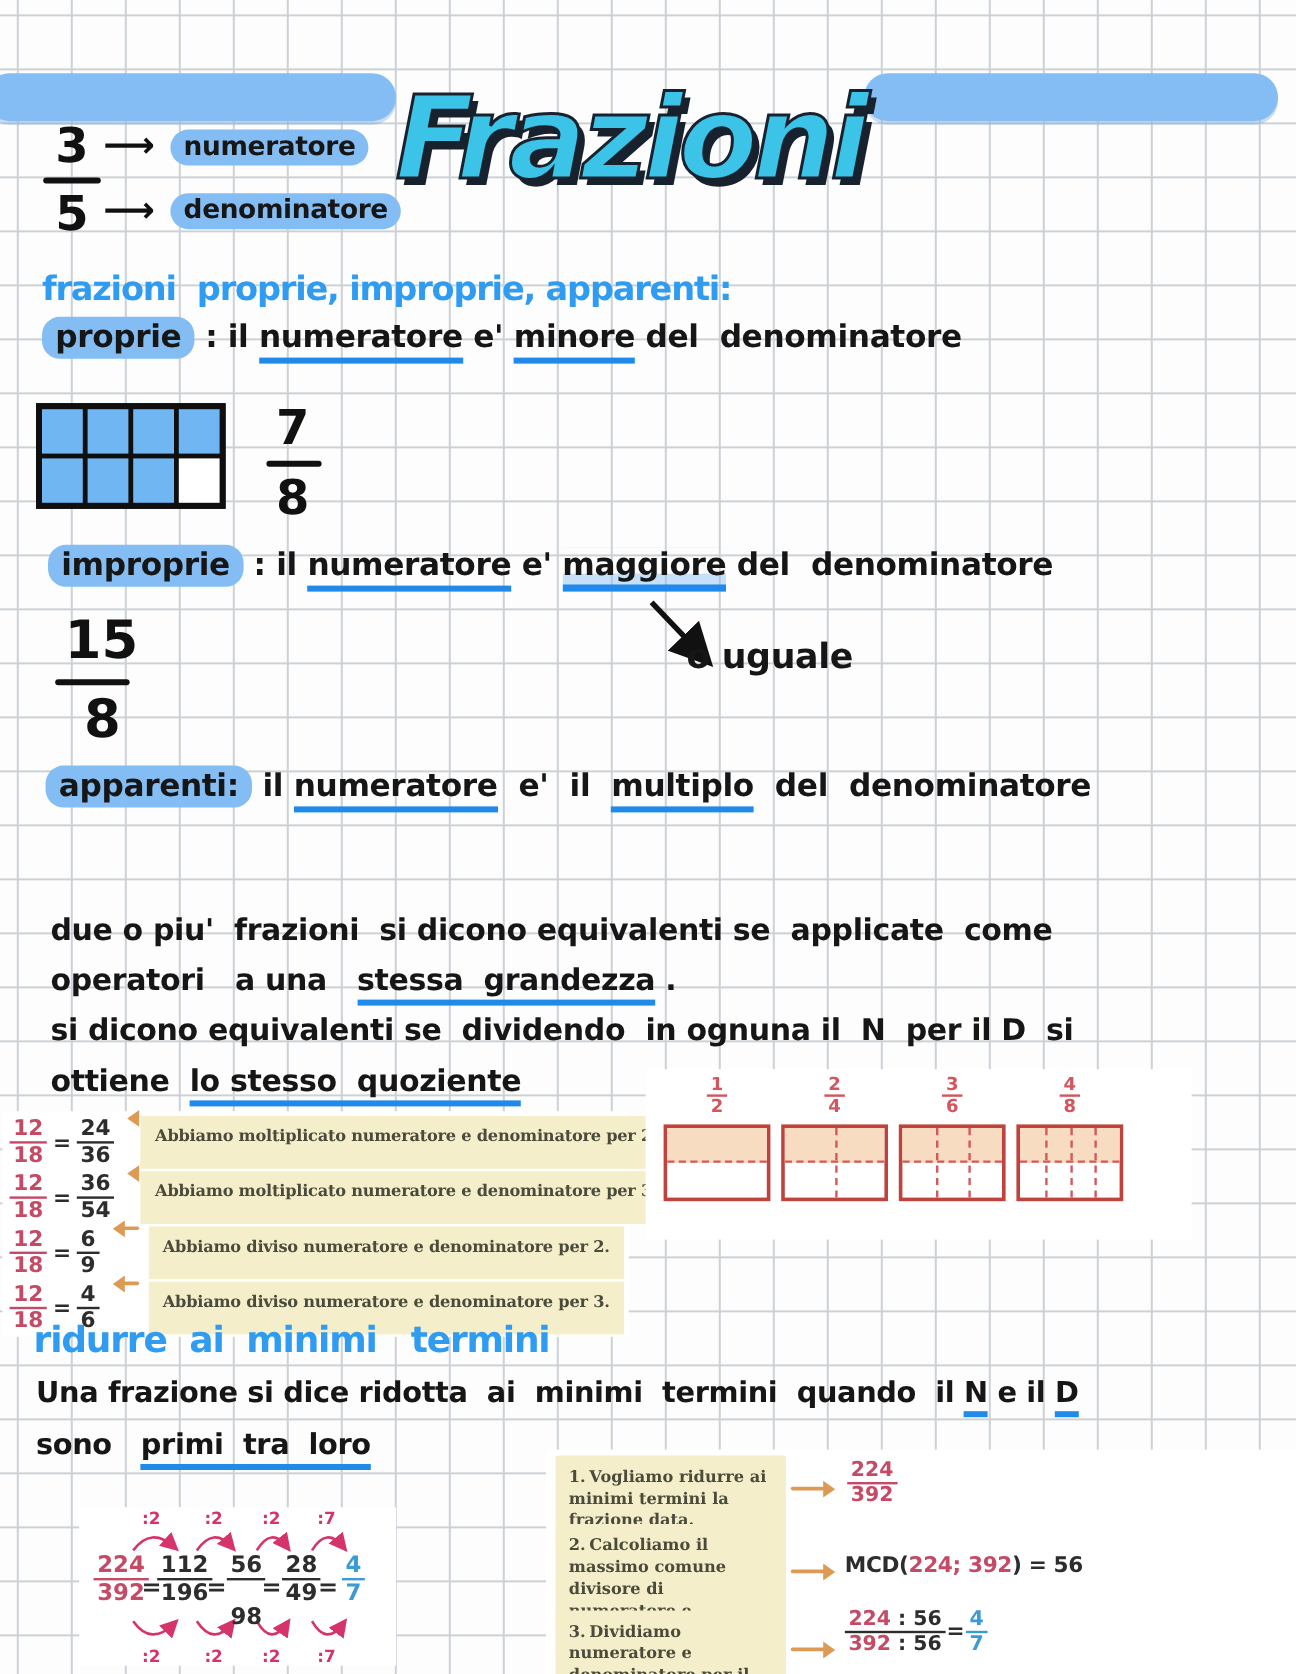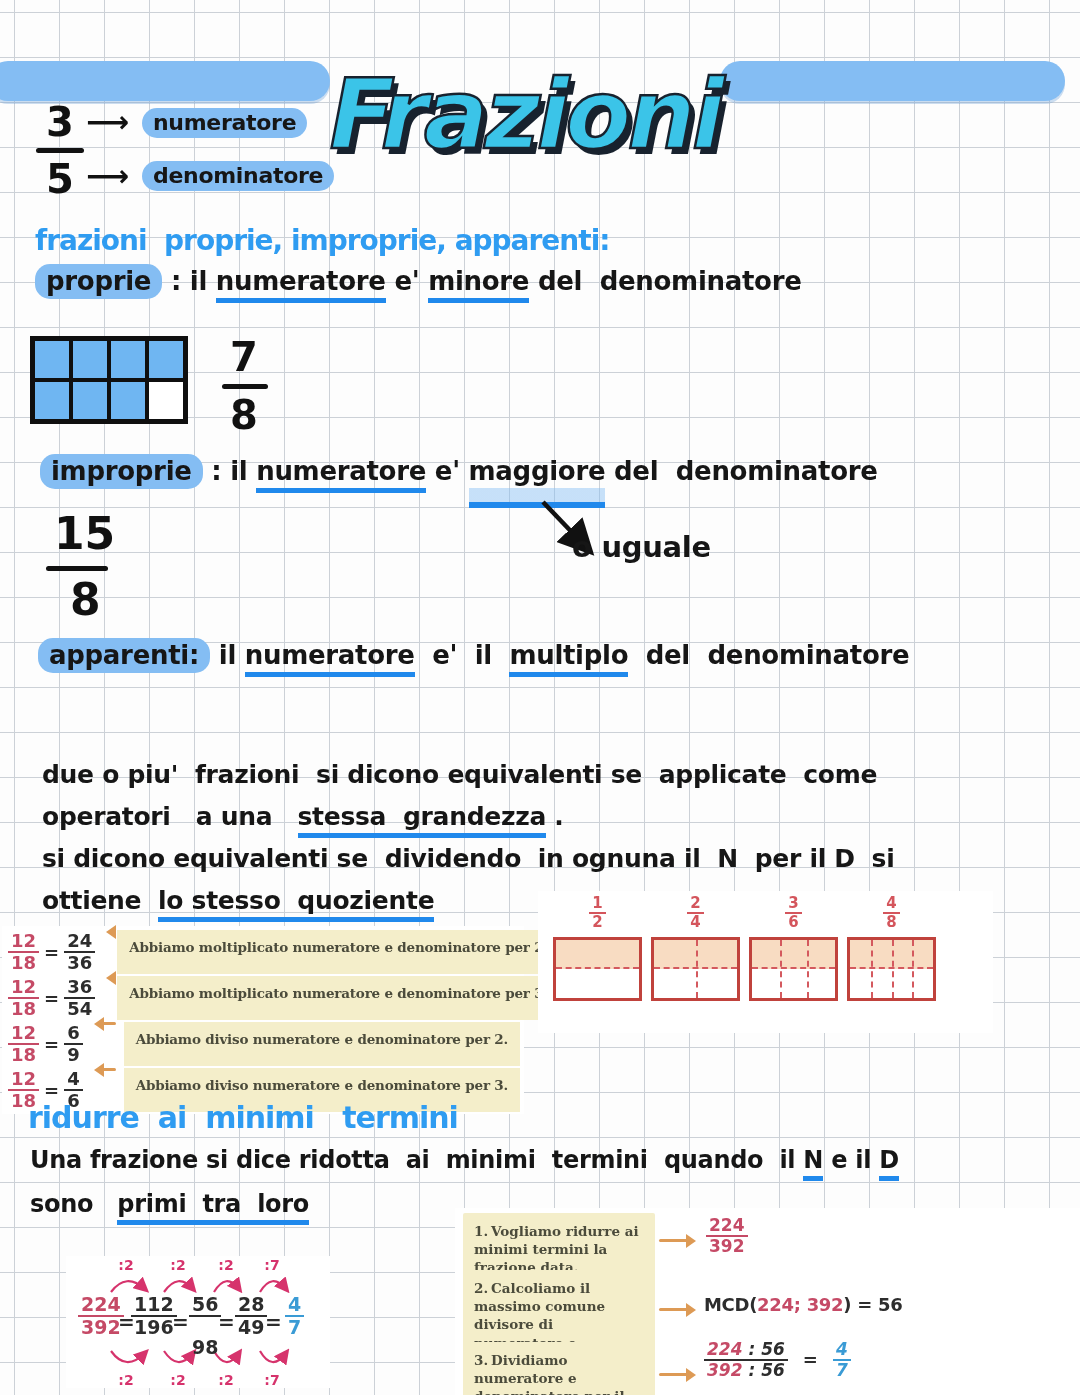--- a/index.html
+++ b/index.html
@@ -19,21 +19,21 @@
     position:absolute;left:290px;top:-6px;width:470px;text-align:center;
     font-size:96px;font-weight:bold;font-style:italic;letter-spacing:-4px;
     color:#3bc4e8;-webkit-text-stroke:2.5px #18222e;
     text-shadow:5px 6px 0 #18222e;z-index:2;line-height:1.2;
   }
   
   .hw{font-weight:bold;white-space:pre;letter-spacing:-.3px;}
   .hw-blue{color:#2f9cf1;font-weight:bold;white-space:pre;letter-spacing:-1px;}
   .hl{background:#84bdf3;border-radius:15px;padding:2px 11px 3px;}
   .ul{border-bottom:5px solid #2089ec;padding-bottom:2px;}
-  .ul2{border-bottom:6px solid #2089ec;padding-bottom:16px;background:linear-gradient(transparent 70%,rgba(132,189,243,.45) 70%);}
+  .ul2{border-bottom:6px solid #2089ec;padding-bottom:1px;background:linear-gradient(transparent 70%,rgba(132,189,243,.45) 70%);}
   
   .bignum{font-weight:bold;color:#111;}
   .fbar{background:#111;border-radius:3px;}
   .harrow{font-weight:bold;color:#111;}
   
   .cellgrid{display:grid;grid-template-columns:repeat(4,1fr);width:158px;height:88px;border:5px solid #0f0f0f;box-sizing:border-box;background:#0f0f0f;grid-gap:4px;}
   .cellgrid .cell{background:#6fb6f2;}
   .cellgrid .cell.empty{background:#ffffff;}
   
   .fr{display:inline-flex;flex-direction:column;align-items:center;vertical-align:middle;line-height:1.1;font-weight:bold;font-family:"DejaVu Sans",sans-serif;}
@@ -54,21 +54,21 @@
   .fig{width:89px;display:flex;flex-direction:column;align-items:center;}
   .fig .flabel{font-size:15px;color:#d4555c;margin-bottom:7px;}
   .fig .flabel .fn{border-bottom-width:2px;}
   .rect{position:relative;width:100%;height:64px;border:3px solid #c0423c;box-sizing:border-box;background:#fff;}
   .rect .tophalf{position:absolute;left:0;right:0;top:0;height:50%;background:#f8dcc2;border-bottom:2px dashed #d4595e;box-sizing:border-box;}
   .vdiv{position:absolute;top:0;bottom:0;border-left:2px dashed #d4595e;}
   
   .step-box{position:absolute;width:192px;padding:9px 11px;font-size:13.5px;line-height:1.35;box-sizing:border-box;border-radius:2px;}
   .step-num{margin-right:3px;}
   .mcd{font-size:18px;font-weight:bold;color:#2d2d2d;letter-spacing:-.3px;white-space:pre;}
-  .expr{display:flex;align-items:center;gap:15px;font-style:italic;}
+  .expr{display:flex;align-items:center;gap:1px;}
   svg text{font-family:"DejaVu Sans",sans-serif;}
 </style>
 </head>
 <body>
 
 <div id="page">
 
   <div class="pill-bar" style="left:-12px;top:61px;width:342px;"></div>
   <div class="pill-bar" style="left:720px;top:61px;width:345px;"></div>
   <h1 class="title">Frazioni</h1>

